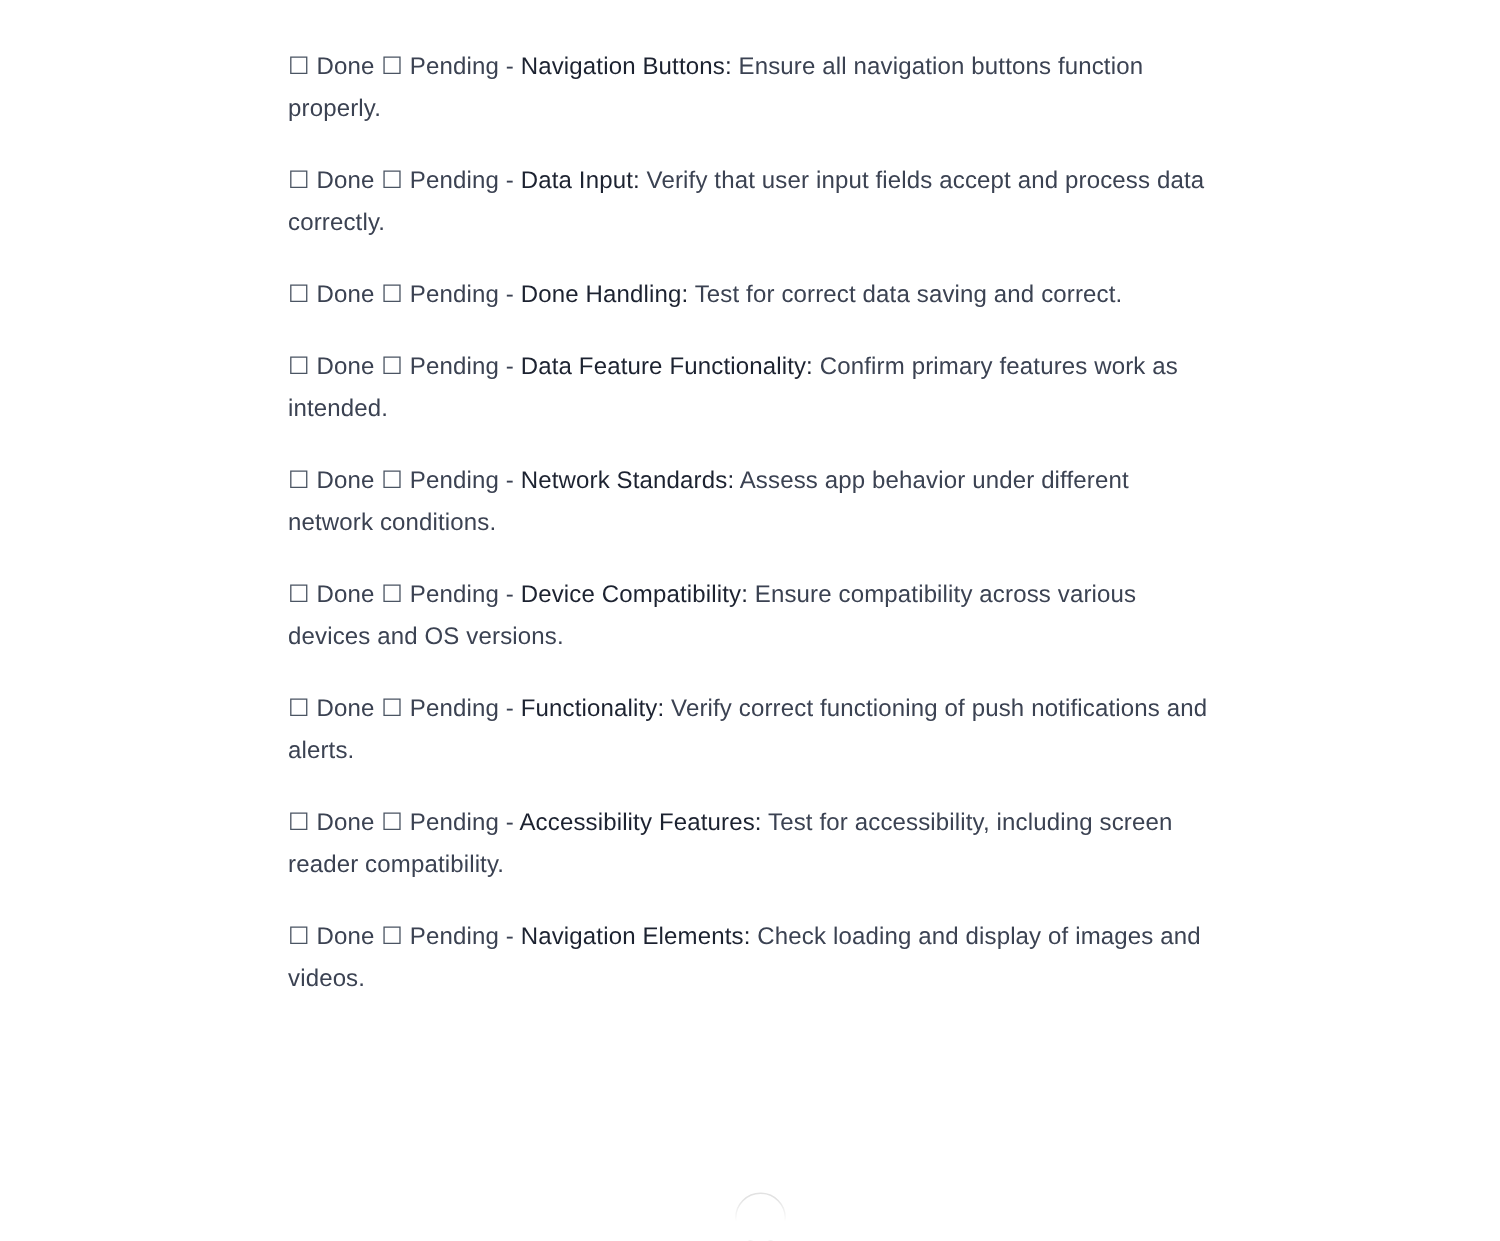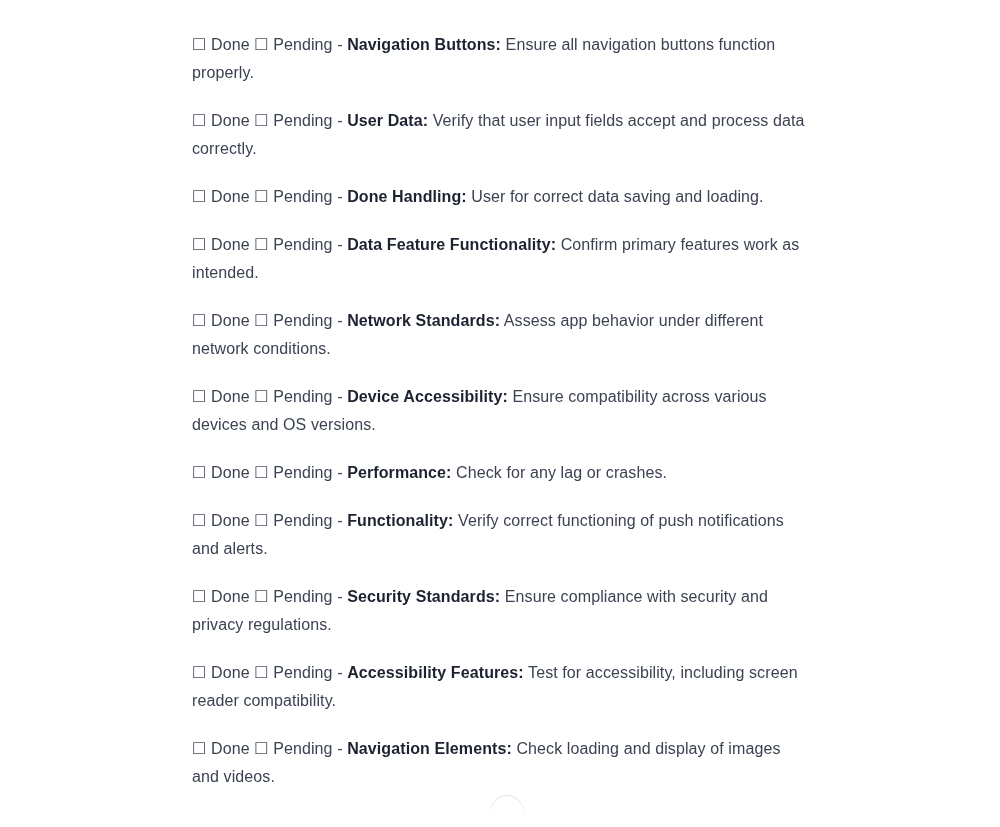--- a/index.html
+++ b/index.html
@@ -24,21 +24,21 @@
     line-height: 28px;
     letter-spacing: 0.1px;
   }
   p.item {
     margin: 20px 0;
   }
   .cb {
     color: #4b5563;
   }
   strong.item-title {
-    font-weight: 700;
+    font-weight: 400;
     color: #1c2230;
   }
   .scroll-btn {
     position: absolute;
     left: 490px;
     top: 795px;
     width: 34px;
     height: 34px;
     border-radius: 50%;
     background: #ffffff;
@@ -68,35 +68,33 @@
     pointer-events: none;
   }
 </style>
 </head>
 <body>
 
 <div class="content">
 
   <p class="item"><span class="cb">☐</span> <span>Done</span> <span class="cb">☐</span> <span>Pending</span> <span>-</span> <strong class="item-title">Navigation Buttons:</strong> <span>Ensure all navigation buttons function properly.</span></p>
 
-  <p class="item"><span class="cb">☐</span> <span>Done</span> <span class="cb">☐</span> <span>Pending</span> <span>-</span> <strong class="item-title">User Data:</strong> <span>Verify that user input fields accept and process data correctly.</span></p>
+  <p class="item"><span class="cb">☐</span> <span>Done</span> <span class="cb">☐</span> <span>Pending</span> <span>-</span> <strong class="item-title">Data Input:</strong> <span>Verify that user input fields accept and process data correctly.</span></p>
 
-  <p class="item"><span class="cb">☐</span> <span>Done</span> <span class="cb">☐</span> <span>Pending</span> <span>-</span> <strong class="item-title">Done Handling:</strong> <span>User for correct data saving and loading.</span></p>
+  <p class="item"><span class="cb">☐</span> <span>Done</span> <span class="cb">☐</span> <span>Pending</span> <span>-</span> <strong class="item-title">Done Handling:</strong> <span>Test for correct data saving and correct.</span></p>
 
   <p class="item"><span class="cb">☐</span> <span>Done</span> <span class="cb">☐</span> <span>Pending</span> <span>-</span> <strong class="item-title">Data Feature Functionality:</strong> <span>Confirm primary features work as intended.</span></p>
 
   <p class="item"><span class="cb">☐</span> <span>Done</span> <span class="cb">☐</span> <span>Pending</span> <span>-</span> <strong class="item-title">Network Standards:</strong> <span>Assess app behavior under different network conditions.</span></p>
 
-  <p class="item"><span class="cb">☐</span> <span>Done</span> <span class="cb">☐</span> <span>Pending</span> <span>-</span> <strong class="item-title">Device Accessibility:</strong> <span>Ensure compatibility across various devices and OS versions.</span></p>
+  <p class="item"><span class="cb">☐</span> <span>Done</span> <span class="cb">☐</span> <span>Pending</span> <span>-</span> <strong class="item-title">Device Compatibility:</strong> <span>Ensure compatibility across various devices and OS versions.</span></p>
 
-  <p class="item"><span class="cb">☐</span> <span>Done</span> <span class="cb">☐</span> <span>Pending</span> <span>-</span> <strong class="item-title">Performance:</strong> <span>Check for any lag or crashes.</span></p>
 
   <p class="item"><span class="cb">☐</span> <span>Done</span> <span class="cb">☐</span> <span>Pending</span> <span>-</span> <strong class="item-title">Functionality:</strong> <span>Verify correct functioning of push notifications and alerts.</span></p>
 
-  <p class="item"><span class="cb">☐</span> <span>Done</span> <span class="cb">☐</span> <span>Pending</span> <span>-</span> <strong class="item-title">Security Standards:</strong> <span>Ensure compliance with security and privacy regulations.</span></p>
 
   <p class="item"><span class="cb">☐</span> <span>Done</span> <span class="cb">☐</span> <span>Pending</span> <span>-</span> <strong class="item-title">Accessibility Features:</strong> <span>Test for accessibility, including screen reader compatibility.</span></p>
 
   <p class="item"><span class="cb">☐</span> <span>Done</span> <span class="cb">☐</span> <span>Pending</span> <span>-</span> <strong class="item-title">Navigation Elements:</strong> <span>Check loading and display of images and videos.</span></p>
 
 </div>
 
 <div class="scroll-btn">
   <span class="chevron">⌄</span>
 </div>

